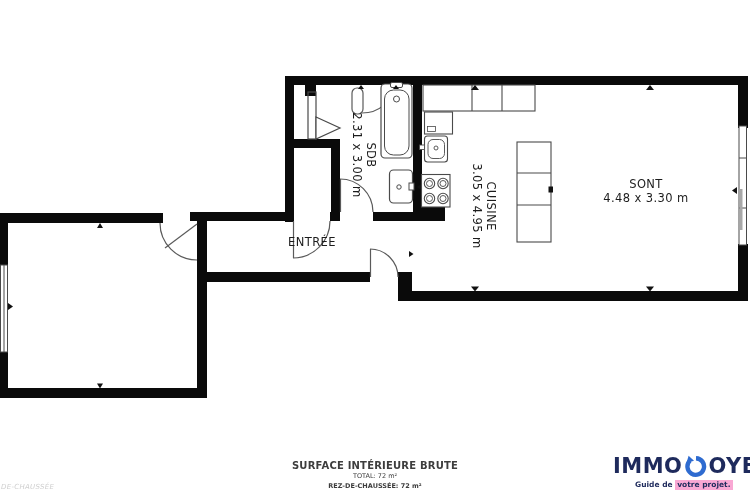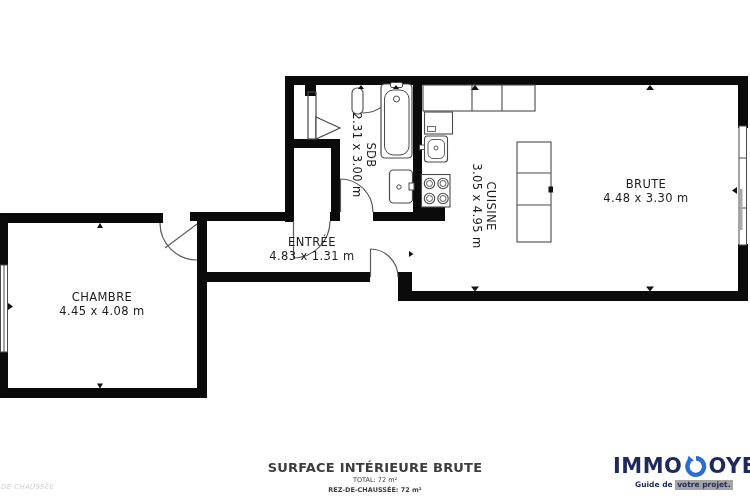--- a/index.html
+++ b/index.html
@@ -4,31 +4,31 @@
 <style>
   html,body{margin:0;padding:0;background:#fff;}
   #root{position:relative;width:750px;height:500px;background:#ffffff;overflow:hidden;
         font-family:"DejaVu Sans",sans-serif;}
   svg{position:absolute;left:0;top:0;}
   .room-label{position:absolute;text-align:center;color:#1c1c1c;font-size:11.5px;
               letter-spacing:.4px;line-height:1.22;}
   .room-label .dims{font-size:11.5px;}
   .rot{transform:rotate(90deg);}
   .footer-center{position:absolute;left:0;right:0;top:460px;text-align:center;color:#3d3d3d;}
-  .f1{font-size:13px;font-weight:600;letter-spacing:.2px;}
+  .f1{font-size:10px;font-weight:600;letter-spacing:.2px;}
   .f2{font-size:6.5px;margin-top:1px;}
   .f3{font-size:6.5px;font-weight:600;margin-top:1.5px;text-align:center;}
   .f4{font-size:6.5px;color:#c9c9c9;margin-top:1.5px;letter-spacing:.2px;}
   .footer-left{position:absolute;left:1px;top:483px;font-size:7px;color:#cfcfcf;letter-spacing:.3px;font-style:italic;}
   .logo{position:absolute;left:613px;top:455px;width:200px;}
   .brand{display:flex;align-items:center;font-size:21px;font-weight:800;color:#1e2a5c;
          letter-spacing:.5px;line-height:1;}
   .brand svg{position:static;margin:0 1px;}
   .tagline{margin-top:2px;margin-left:22px;font-size:7.5px;font-weight:700;color:#1e2a5c;}
-  .tagline .hl{background:#a3a3a3;padding:0 2px 1px 2px;text-align:right;}
+  .tagline .hl{background:#f9a8d4;padding:0 2px 1px 2px;text-align:right;}
 </style>
 </head>
 <body>
 
 <div id="root">
 
   <svg width="750" height="500" viewBox="0 0 750 500">
 
     <g fill="#0a0a0a" stroke="none">
       <rect x="285" y="76" width="463" height="9"></rect>
@@ -121,32 +121,27 @@
       <path d="M97,383.5 L103,383.5 L100,388.5 Z"></path>
       <path d="M471,286.5 L479,286.5 L475,291.5 Z"></path>
       <path d="M646,286.5 L654,286.5 L650,291.5 Z"></path>
       <path d="M8,303 L8,310 L13,306.5 Z"></path>
       <path d="M737,187 L737,194 L732,190.5 Z"></path>
       <path d="M409,251 L409,257 L413.5,254 Z"></path>
       <path d="M421,184 L421,190 L417,187 Z"></path>
     </g>
   </svg>
 
-  <div class="room-label" style="left:27px;top:290px;width:150px;">
-    <div>CHAMBRE</div>
-    <div class="dims">4.45 x 4.08 m</div>
-  </div>
 
   <div class="room-label" style="left:237px;top:235px;width:150px;">
     <div>ENTRÉE</div>
-    <div class="dims">4.83 x 1.31 m</div>
   </div>
 
   <div class="room-label" style="left:571px;top:177px;width:150px;">
-    <div>BRUTE</div>
+    <div>SONT</div>
     <div class="dims">4.48 x 3.30 m</div>
   </div>
 
   <div class="room-label rot" style="left:318px;top:141px;width:92px;height:28px;">
     <div>SDB</div>
     <div class="dims">2.31 x 3.00 m</div>
   </div>
 
   <div class="room-label rot" style="left:428px;top:192px;width:112px;height:28px;">
     <div>CUISINE</div>

